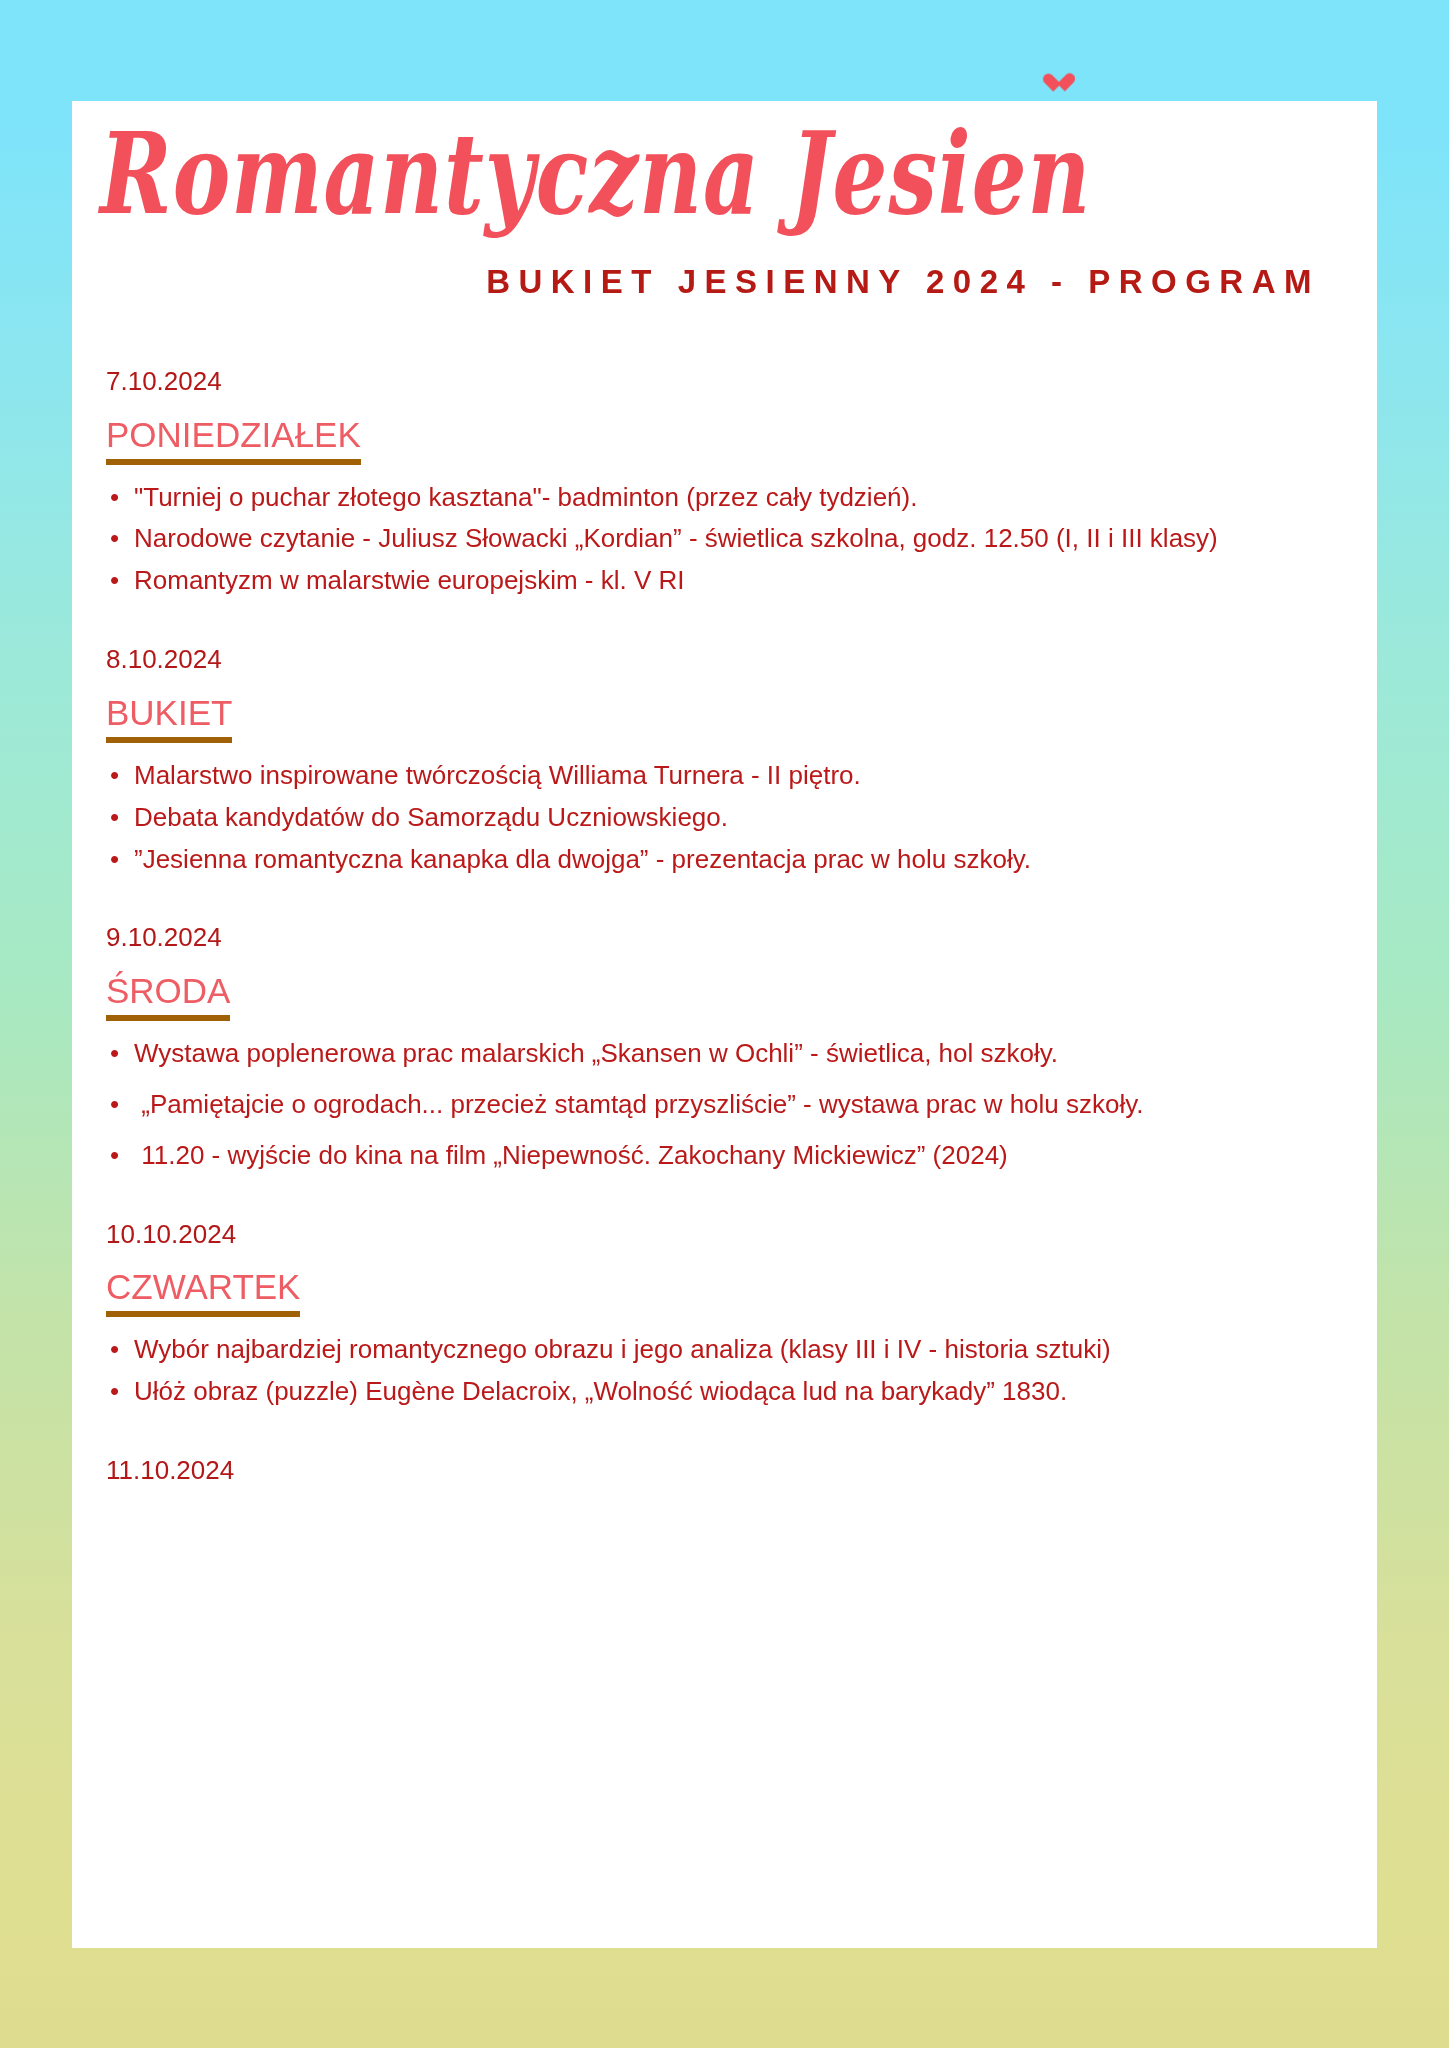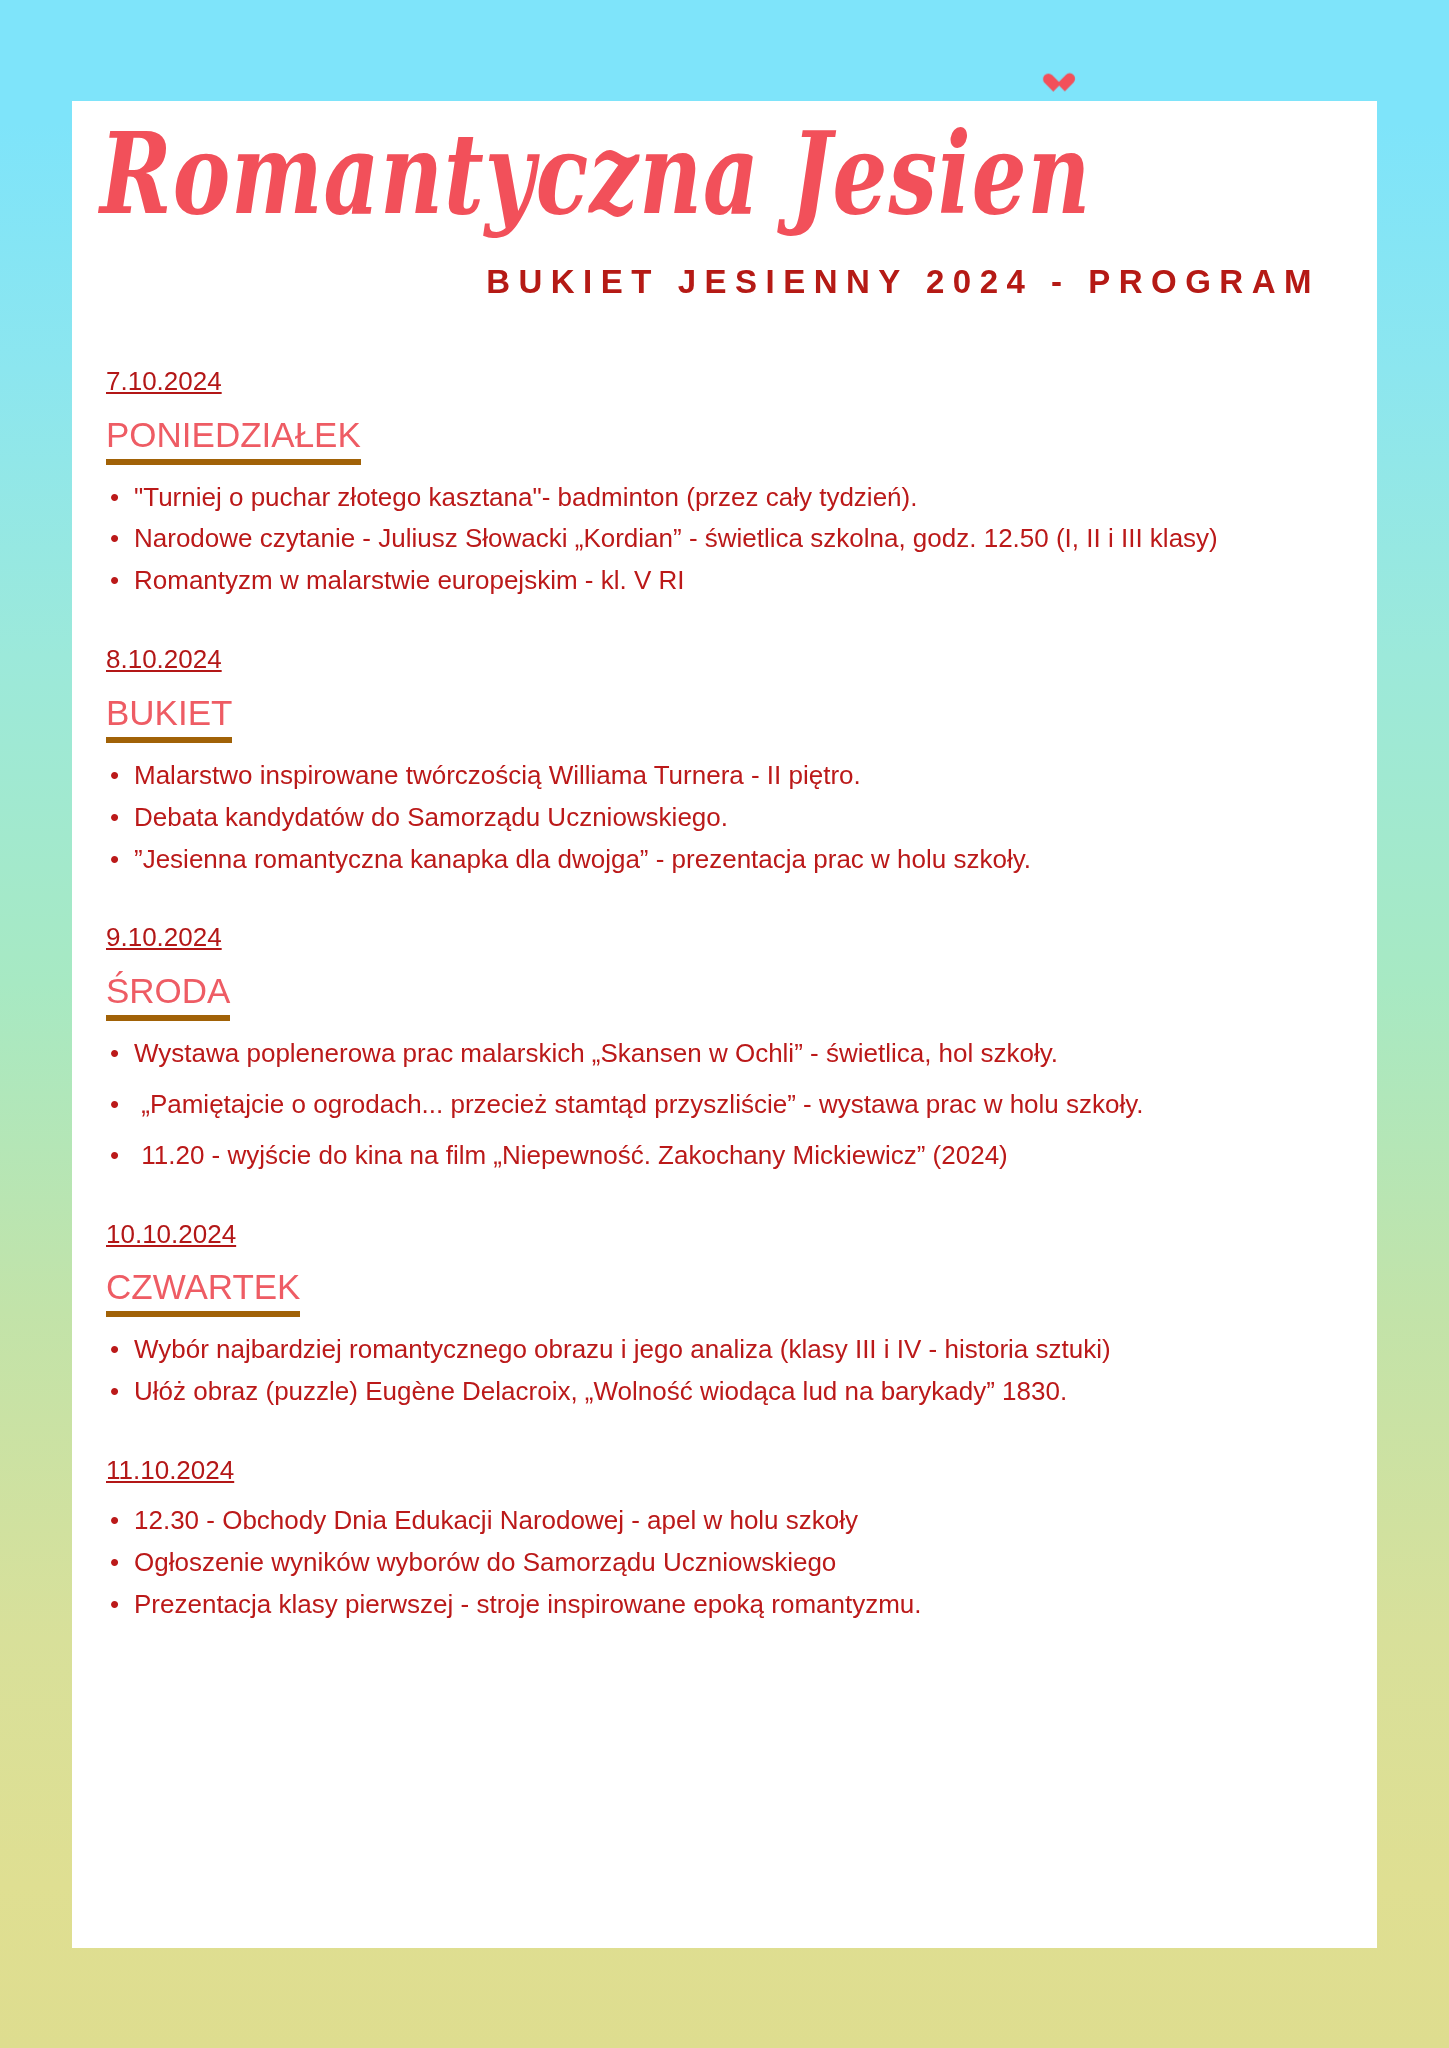--- a/index.html
+++ b/index.html
@@ -123,21 +123,20 @@
   }
   .day-block:last-child {
     margin-bottom: 0;
   }
 
   .day-date {
     font-size: 26px;
     color: #b31717;
     line-height: 1.25;
     margin-bottom: 16px;
-    text-decoration: underline;
   }
 
   .day-name-row {
     margin-bottom: 14px;
   }
   .day-name {
     display: inline-block;
     font-size: 35px;
     color: #ee5c64;
     line-height: 1.2;
@@ -230,22 +229,17 @@
           <span class="day-name">CZWARTEK</span>
         </div>
         <ul class="events">
           <li>Wybór najbardziej romantycznego obrazu i jego analiza (klasy III i IV - historia sztuki)</li>
           <li>Ułóż obraz (puzzle) Eugène Delacroix, „Wolność wiodąca lud na barykady” 1830.</li>
         </ul>
       </div>
 
       <div class="day-block">
         <div class="day-date">11.10.2024</div>
-        <ul class="events">
-          <li>12.30 - Obchody Dnia Edukacji Narodowej - apel w holu szkoły</li>
-          <li>Ogłoszenie wyników wyborów do Samorządu Uczniowskiego</li>
-          <li>Prezentacja klasy pierwszej - stroje inspirowane epoką romantyzmu.</li>
-        </ul>
       </div>
 
     </div>
   </div>
 </div>
 
 </body></html>

